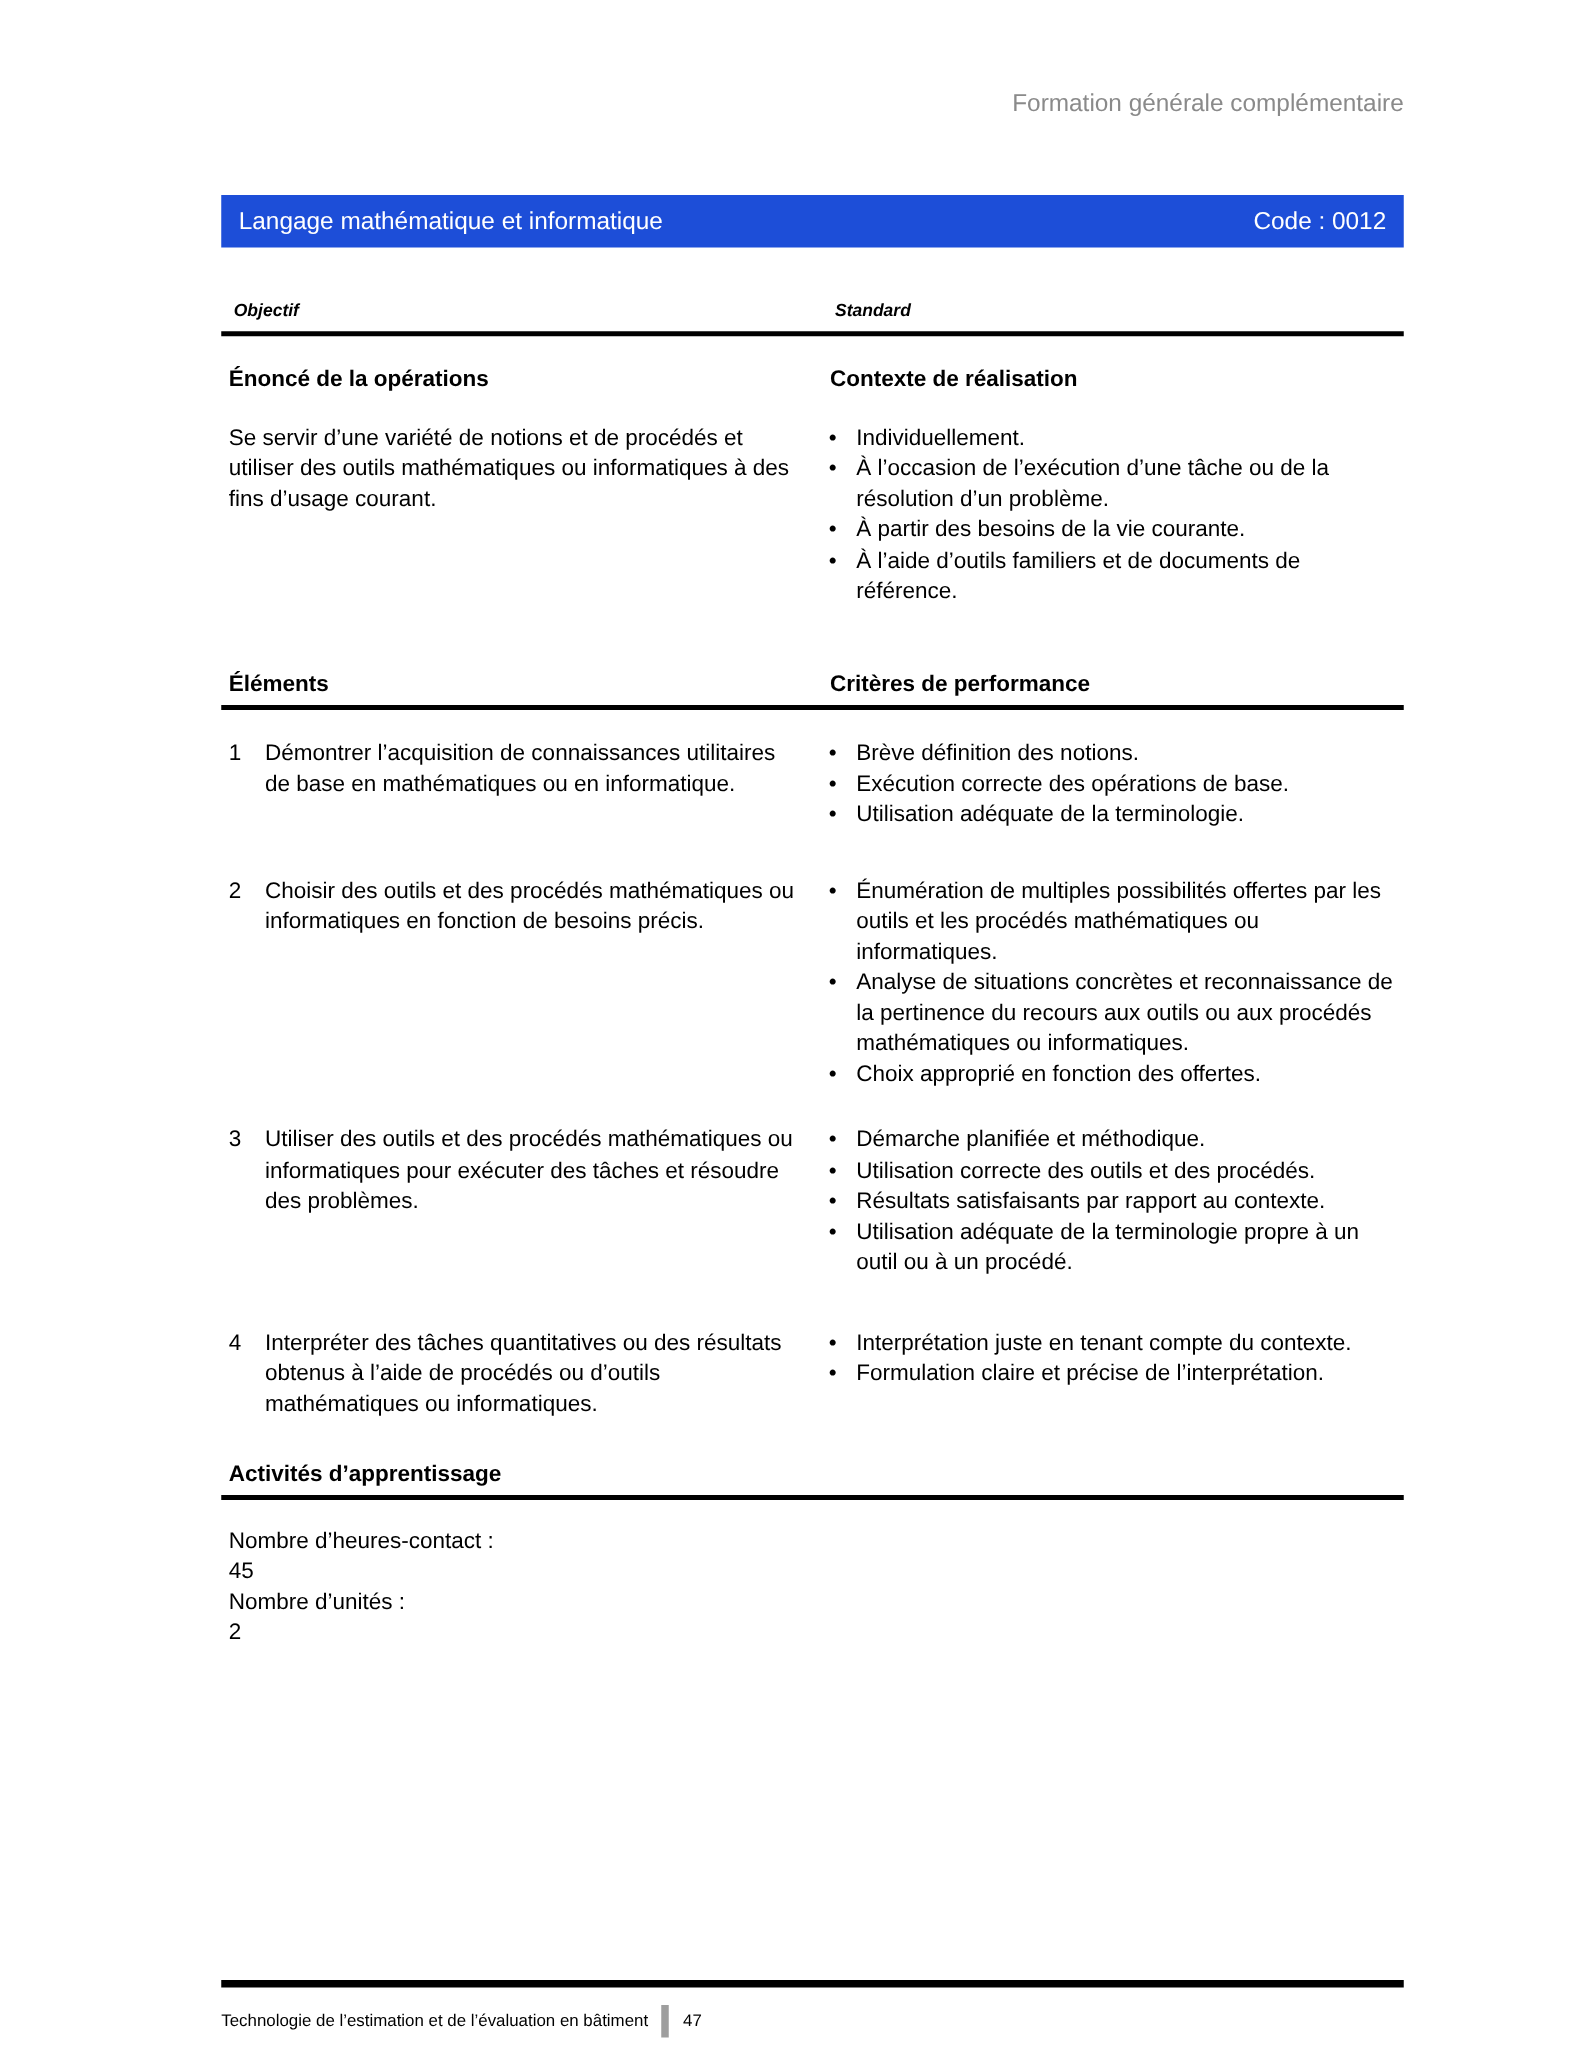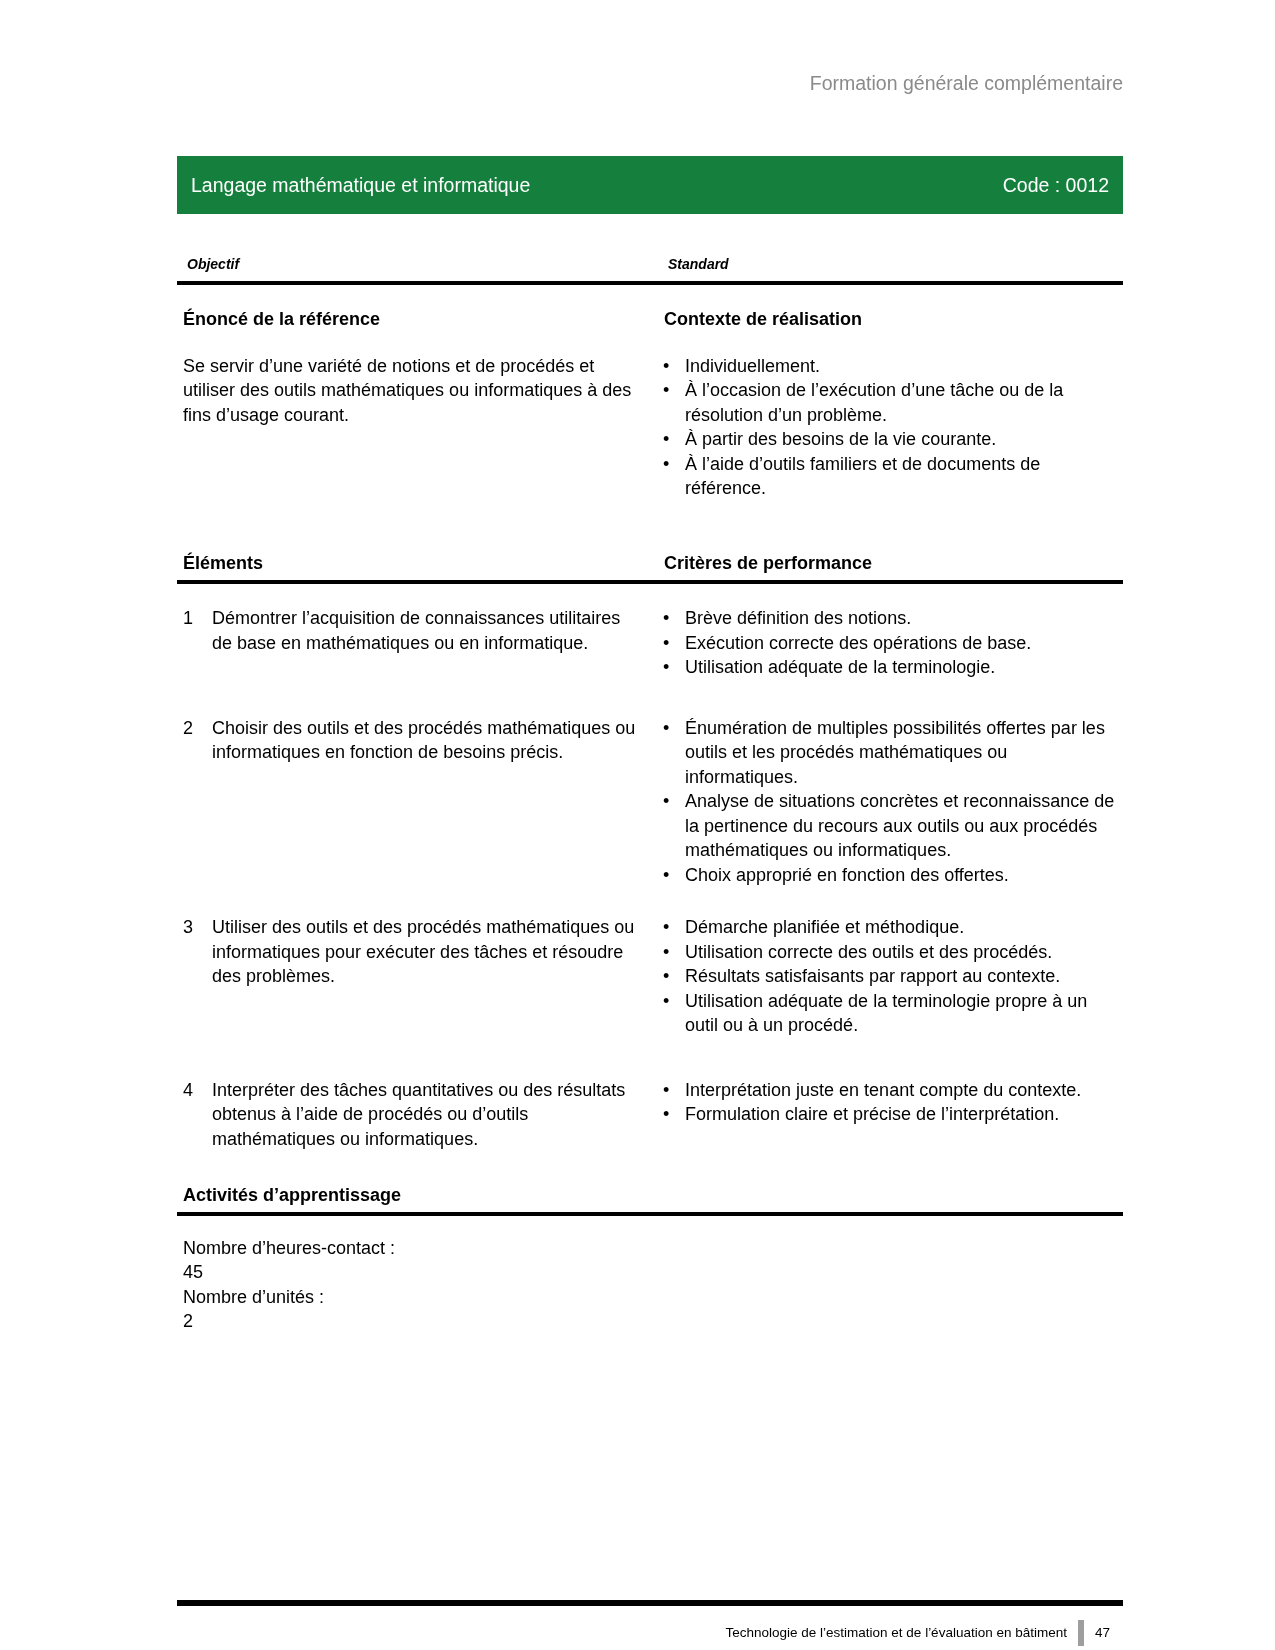--- a/index.html
+++ b/index.html
@@ -17,22 +17,22 @@
 
   .top-label {
     text-align:right;
     color:#8a8a8a;
     font-size:19.5px; line-height:22px;
     height:22px;
   }
 
   .black-bar {
     margin-top:62px;
-    height:58px;
-    background:#15803d;
+    height:42px;
+    background:#1d4ed8;
     color:#fff;
     display:flex; justify-content:space-between; align-items:center;
     padding:0 14px;
     box-sizing:border-box;
     font-size:19.5px;
   }
 
   .two-col { display:grid; grid-template-columns:462px 465px; column-gap:19px; }
 
   .heads-row { margin-top:38px; font-size:14px; font-weight:bold; font-style:italic; line-height:24px; }
@@ -62,21 +62,21 @@
 
   .act-head { margin-top:32px; font-weight:bold; padding-left:6px; }
   .kv-block { margin-top:20px; padding-left:6px; }
   .kv-row { display:flex;flex-direction:column; }
   .kv-label { width:312px; flex:none; }
 
   .bottom-rule { margin-top:266px; height:6px; background:#000; }
 
   .footer {
     margin-top:14px;
-    display:flex; justify-content:flex-end; align-items:center;
+    display:flex; justify-content:flex-start; align-items:center;
     gap:11px;
     font-size:13.5px; line-height:16px;
     padding-right:13px;
   }
   .vbar { width:6px; height:26px; background:#9e9e9e; }
 </style>
 </head>
 <body>
 
 <div class="page">
@@ -89,21 +89,21 @@
       <span>Code : 0012</span>
     </div>
 
     <div class="two-col heads-row">
       <div>Objectif</div>
       <div>Standard</div>
     </div>
     <div class="rule"></div>
 
     <div class="two-col subheads-row">
-      <div>Énoncé de la référence</div>
+      <div>Énoncé de la opérations</div>
       <div>Contexte de réalisation</div>
     </div>
 
     <div class="two-col body-row">
       <div class="pad-l">Se servir d’une variété de notions et de procédés et utiliser des outils mathématiques ou informatiques à des fins d’usage courant.</div>
       <ul class="blist">
         <li>Individuellement.</li>
         <li>À l’occasion de l’exécution d’une tâche ou de la résolution d’un problème.</li>
         <li>À partir des besoins de la vie courante.</li>
         <li>À l’aide d’outils familiers et de documents de référence.</li>

